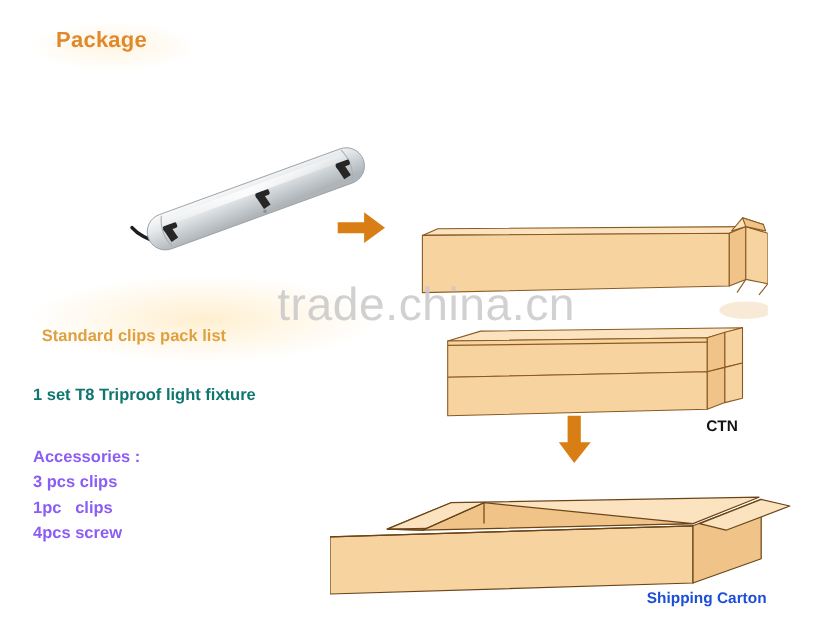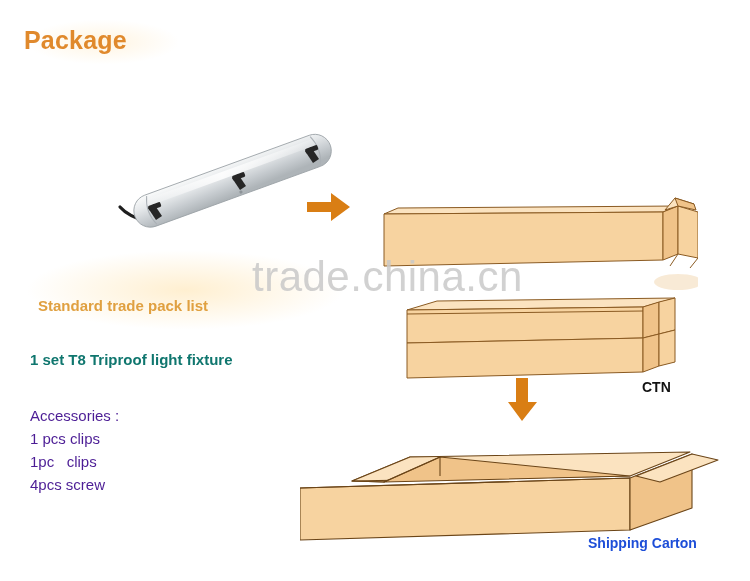--- a/index.html
+++ b/index.html
@@ -12,23 +12,23 @@
     width: 750px;
     height: 581px;
     background: #ffffff;
     overflow: hidden;
     font-family: "Liberation Sans", sans-serif;
   }
 
   
   .title-package {
     position: absolute;
-    left: 24px;
+    left: 51px;
     top: 26px;
-    font-size: 25px;
+    font-size: 20px;
     font-weight: bold;
     color: #e0892c;
     letter-spacing: 0.2px;
     white-space: nowrap;
   }
   .subtitle-fixture {
     position: absolute;
     left: 30px;
     top: 86px;
     font-size: 15px;
@@ -52,22 +52,22 @@
     font-size: 15px;
     font-weight: bold;
     color: #0f766e;
     white-space: nowrap;
   }
   .acc-list {
     position: absolute;
     left: 30px;
     top: 404px;
     font-size: 15px;
-    font-weight: normal;
-    color: #4c1d95;
+    font-weight: bold;
+    color: #8b5cf6;
     line-height: 23px;
   }
   .acc-list div { white-space: pre; }
 
   .label-ctn {
     position: absolute;
     left: 642px;
     top: 379px;
     font-size: 14px;
     font-weight: bold;
@@ -128,26 +128,26 @@
 </head>
 <body>
 
 <div id="page">
 
   <div class="title-glow"></div>
 
   <div class="title-package">Package</div>
 
   <div class="wm-glow"></div>
-  <div class="title-packlist">Standard trade pack list</div>
+  <div class="title-packlist">Standard clips pack list</div>
   <div class="line-set">1 set T8 Triproof light fixture</div>
 
   <div class="acc-list">
     <div>Accessories :</div>
-    <div>1 pcs clips</div>
+    <div>3 pcs clips</div>
     <div>1pc   clips</div>
     <div>4pcs screw</div>
   </div>
 
   <div class="gfx" id="fixture-gfx">
     <svg width="250" height="130" viewBox="0 0 250 130">
       <defs>
         <linearGradient id="bodyGrad" x1="0" y1="0" x2="0.25" y2="1">
           <stop offset="0%" stop-color="#fbfcfc"></stop>
           <stop offset="35%" stop-color="#e6e9eb"></stop>

